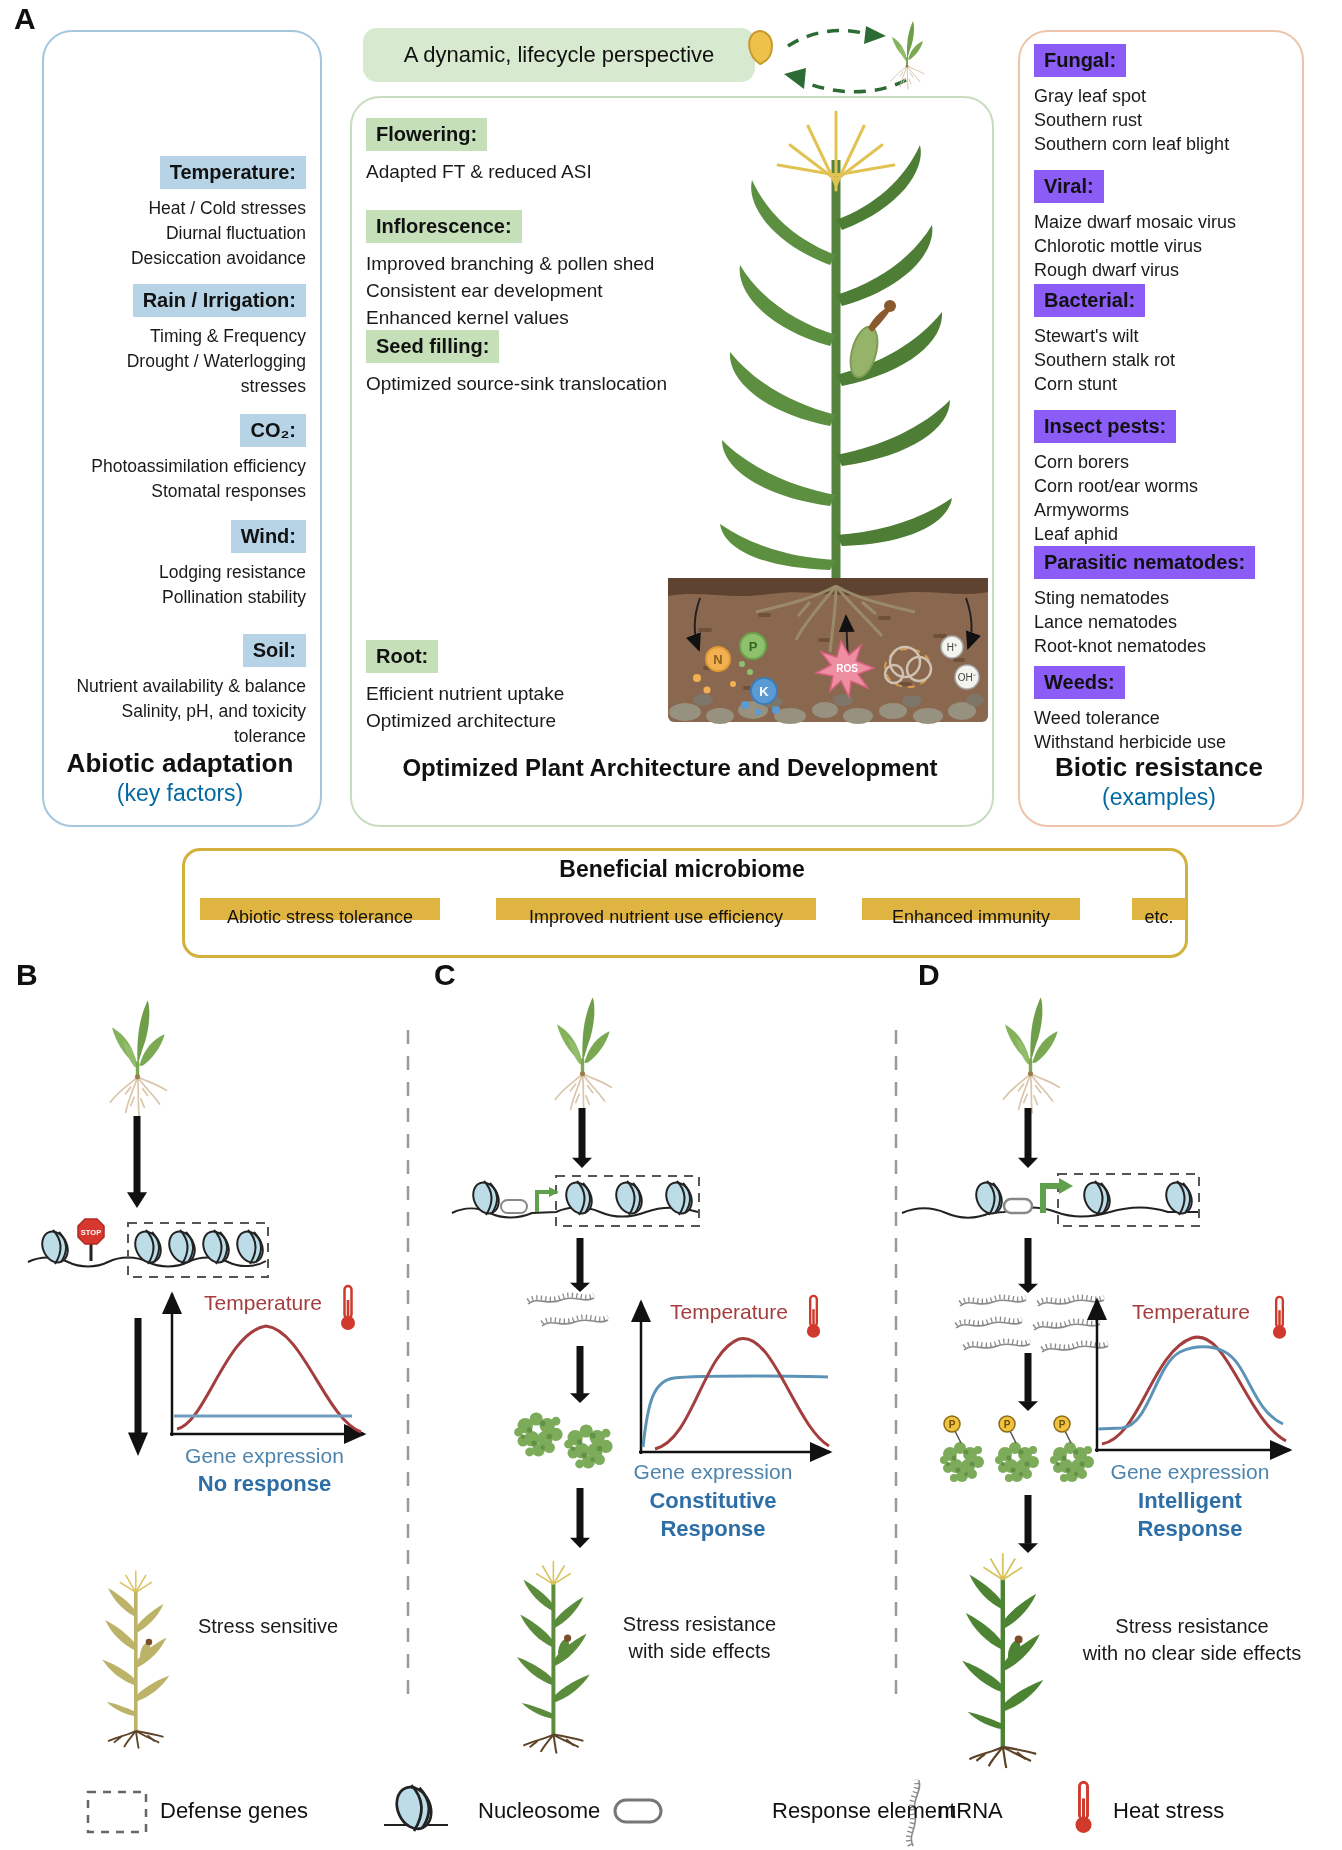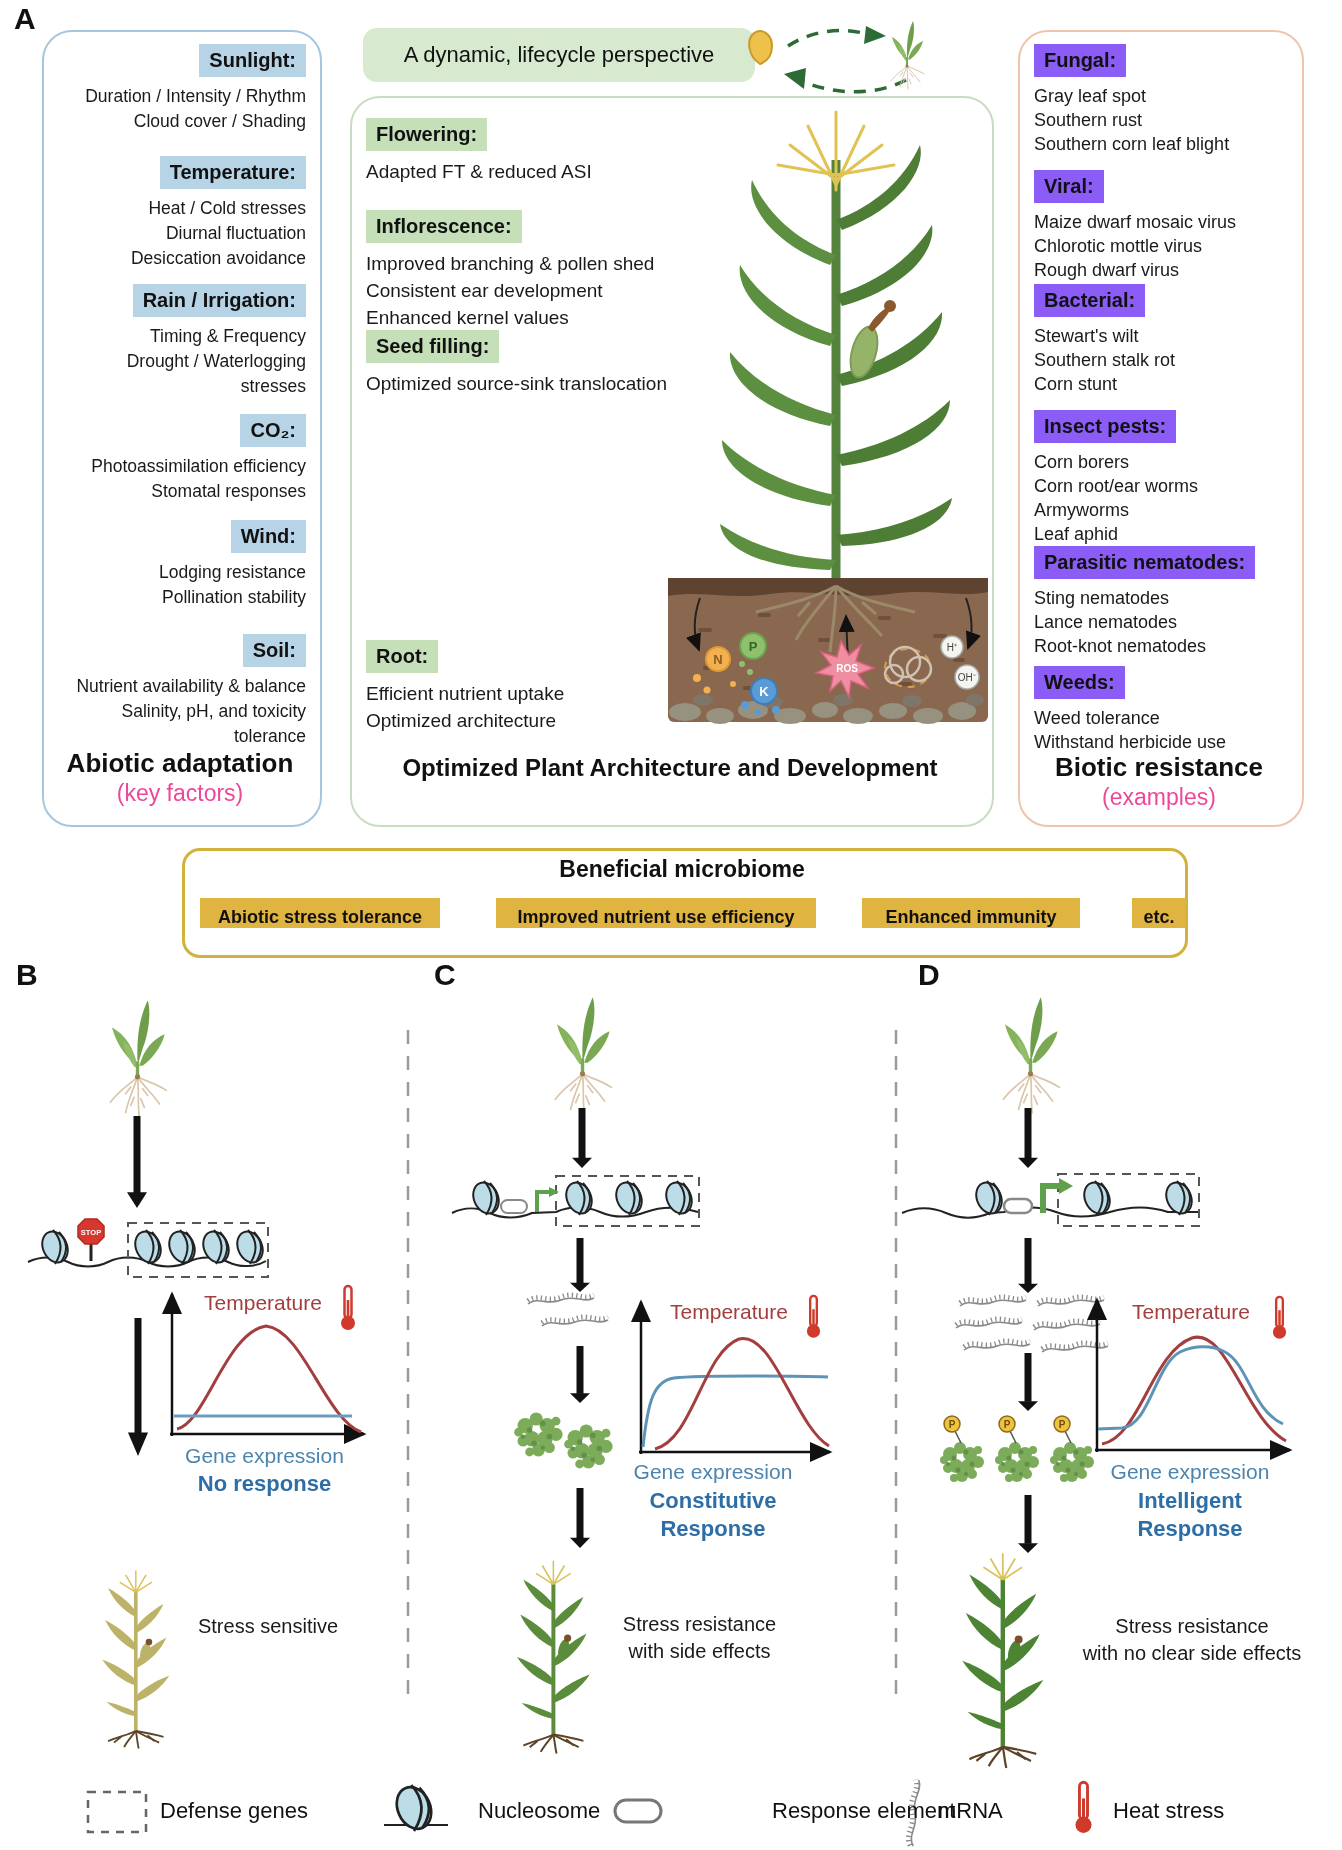--- a/index.html
+++ b/index.html
@@ -19,24 +19,24 @@
   .hp-blue{background:#b7d3e6}
   .hp-green{background:#c5dfb9}
   .hp-orange{background:#8b5cf6}
   .asec{position:absolute;left:54px;width:252px;text-align:right}
   .asec .ln{font-size:17.5px;line-height:25px;white-space:nowrap}
   .msec{position:absolute;left:366px;width:340px;text-align:left}
   .msec .ln{font-size:19px;line-height:27px;white-space:nowrap}
   .bsec{position:absolute;left:1034px;width:254px;text-align:left}
   .bsec .ln{font-size:18px;line-height:24px;white-space:nowrap}
   .footer-bold{position:absolute;font-weight:700;text-align:center;color:#111}
-  .footer-sub{position:absolute;text-align:center;color:#ec4899}
+  .footer-sub{position:absolute;text-align:center;color:#0369a1}
   .mtitle{position:absolute;text-align:center;font-weight:700;font-size:23px;color:#111}
-  .gpill{position:absolute;background:#e0b440;font-weight:700;font-size:18px;
-         text-align:center;line-height:38px;height:30px;color:#111;top:898px}
+  .gpill{position:absolute;background:#e0b440;font-weight:400;font-size:18px;
+         text-align:center;line-height:38px;height:22px;color:#111;top:898px}
   .temp-label{position:absolute;text-align:center;color:#a43d3d;font-size:21px}
   .expr-label{position:absolute;text-align:center;color:#4d84ae;font-size:21px}
   .resp-label{position:absolute;text-align:center;color:#2e6ea6;font-weight:700;font-size:22px}
   .outcome{position:absolute;text-align:center;font-size:20px;color:#1a1a1a}
   .legend-label{position:absolute;font-size:22px;color:#111}
   svg{font-family:"Liberation Sans",sans-serif}
 </style>
 </head>
 <body>
 
@@ -370,25 +370,20 @@
     <g>
       <rect x="88" y="1792" width="58" height="40" fill="none" stroke="#666" stroke-width="2.5" stroke-dasharray="8 7"></rect>
       <line x1="384" y1="1825" x2="448" y2="1825" stroke="#222" stroke-width="2"></line>
       <use href="#nuc" transform="translate(414,1808) scale(1.35)"></use>
       <rect x="615" y="1800" width="46" height="22" rx="11" fill="#fff" stroke="#777" stroke-width="3"></rect>
       <use href="#mrna" transform="translate(901,1846) rotate(-80)"></use>
       <use href="#thermo" transform="translate(1072,1780) scale(1.15)"></use>
     </g>
   </svg>
 
-  <div class="asec" style="top:44px">
-    <span class="hp hp-blue">Sunlight:</span>
-    <div class="ln">Duration / Intensity / Rhythm</div>
-    <div class="ln">Cloud cover / Shading</div>
-  </div>
   <div class="asec" style="top:156px">
     <span class="hp hp-blue">Temperature:</span>
     <div class="ln">Heat / Cold stresses</div>
     <div class="ln">Diurnal fluctuation</div>
     <div class="ln">Desiccation avoidance</div>
   </div>
   <div class="asec" style="top:284px">
     <span class="hp hp-blue">Rain / Irrigation:</span>
     <div class="ln">Timing &amp; Frequency</div>
     <div class="ln">Drought / Waterlogging</div>

